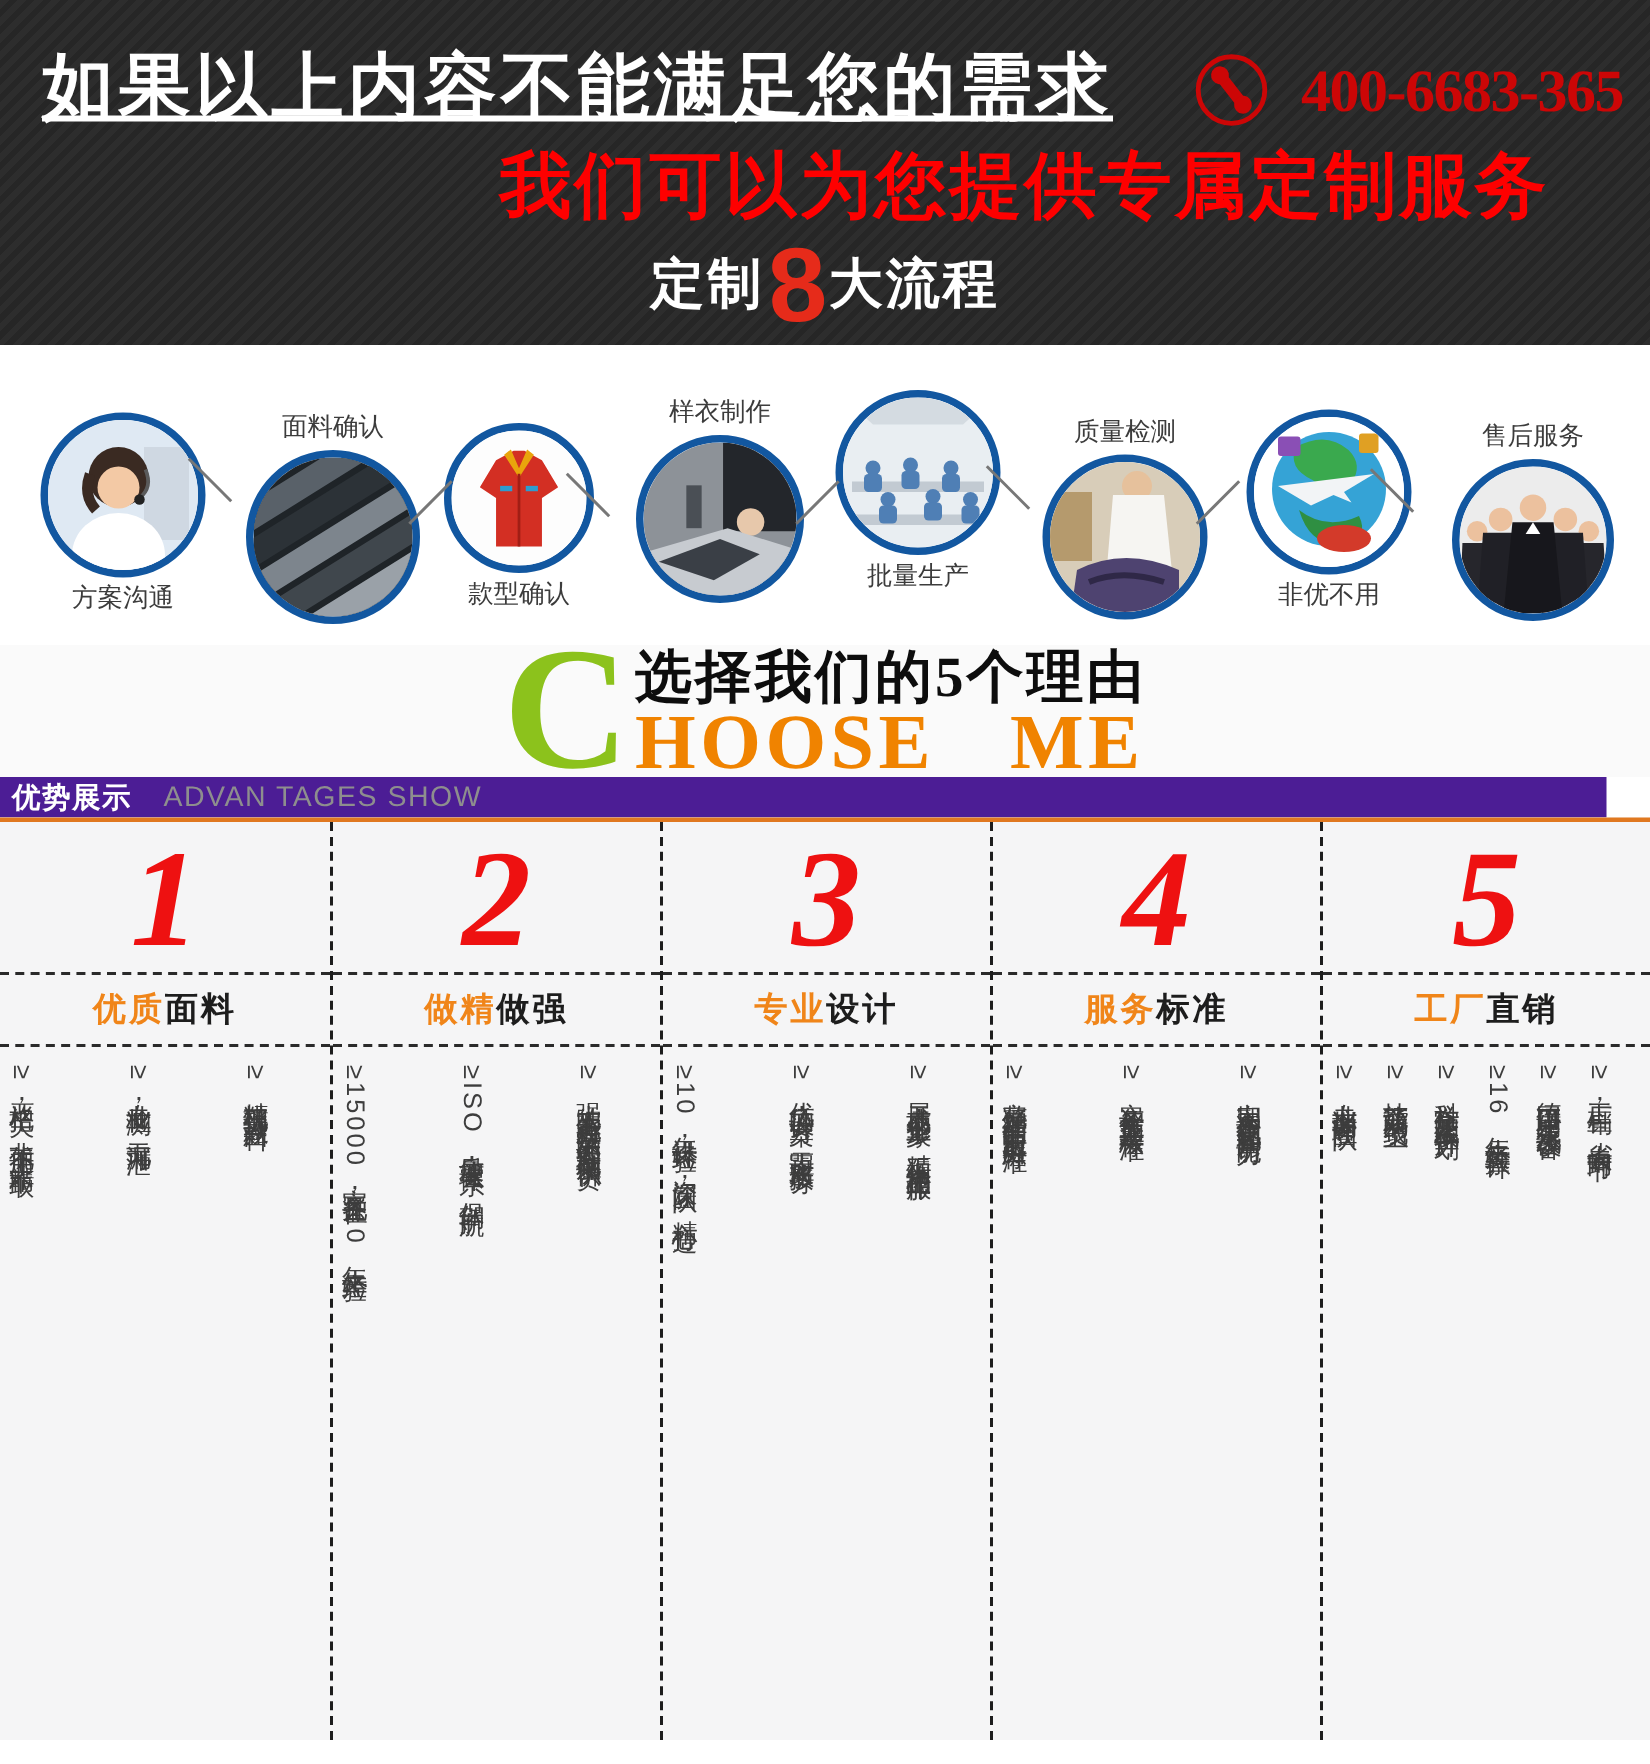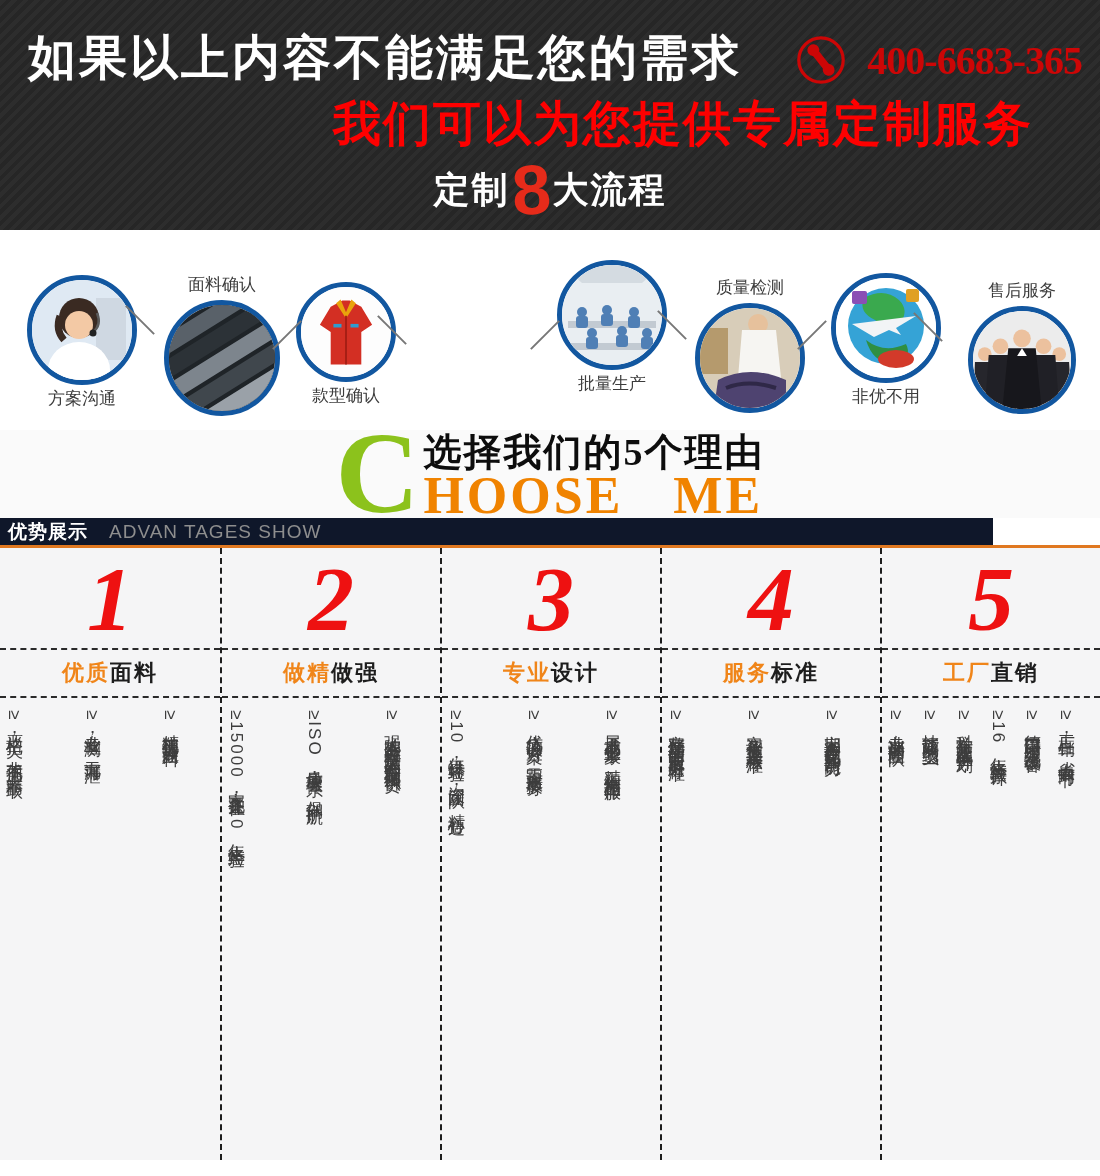--- a/index.html
+++ b/index.html
@@ -10,20 +10,21 @@
   }
   
   .banner {
     position: relative; width: 1100px; height: 230px;
     background: repeating-linear-gradient(315deg, #2d2d2d 0 4px, #262626 4px 8px);
   }
   .banner-headline {
     position: absolute; left: 28px; top: 26px;
     font-size: 48px; font-weight: 700; color: #ffffff; letter-spacing: 3px;
     white-space: nowrap;
+    text-decoration: underline;
   }
   .banner-phone {
     position: absolute; right: 18px; top: 34px;
     display: flex; align-items: center; gap: 20px;
   }
   .phone-icon-svg { width: 52px; height: 52px; }
   .banner-phone-number {
     font-family: "Liberation Serif", "DejaVu Serif", serif;
     font-size: 40px; font-weight: 700; color: #cc0606; letter-spacing: -1px;
     white-space: nowrap;
@@ -93,21 +94,21 @@
     font-size: 38px; font-weight: 700; color: #0d0d0d; line-height: 44px;
     letter-spacing: 2px;
   }
   .choose-en {
     font-family: "Liberation Serif", "DejaVu Serif", serif;
     font-size: 52px; font-weight: 700; color: #f08300; line-height: 44px;
     letter-spacing: 3px; word-spacing: 34px;
   }
   
   .adv-bar {
-    width: 993px; height: 27px; background: #0f172a;
+    width: 1071px; height: 27px; background: #4c1d95;
     display: flex; align-items: center; padding-left: 8px;
   }
   .adv-cn { font-size: 19px; font-weight: 700; color: #fff; letter-spacing: 1px; }
   .adv-en { font-size: 19px; color: #8e8e8e; margin-left: 21px; letter-spacing: 1px; }
   
   .columns {
     width: 1100px; height: 615px; background: #f5f5f6;
     border-top: 3px solid #e07820;
     display: grid; grid-template-columns: repeat(5, 1fr);
   }
@@ -201,20 +202,33 @@
         <path d="M33 22 L46 15 H54 L67 22 L79 42 L67 50 L67 86 H33 L33 50 L21 42 Z" fill="#d32f23"></path>
         <path d="M44 14 L50 28 L56 14 L61 18 L50 35 L39 18 Z" fill="#e9a40c"></path>
         <rect x="36" y="41" width="9" height="4" fill="#2e9ccf"></rect>
         <rect x="55" y="41" width="9" height="4" fill="#2e9ccf"></rect>
         <line x1="50" y1="32" x2="50" y2="86" stroke="#a21e15" stroke-width="2"></line>
       </svg>
     </div>
     <div class="step-label label-below">款型确认</div>
   </div>
 
+  <div class="step s4">
+    <div class="circle">
+      <svg viewBox="0 0 100 100">
+        <rect width="100" height="100" fill="#8d9298"></rect>
+        <rect x="52" y="0" width="48" height="58" fill="#23262b"></rect>
+        <circle cx="70" cy="52" r="9" fill="#e7c8ab"></circle>
+        <path d="M0 72 L55 56 L100 70 L100 100 L0 100 Z" fill="#c7cbd0"></path>
+        <path d="M10 78 L50 63 L76 73 L46 90 Z" fill="#3a3f46"></path>
+        <rect x="28" y="28" width="10" height="28" fill="#4a4f55"></rect>
+      </svg>
+    </div>
+    <div class="step-label label-above">样衣制作</div>
+  </div>
 
   <div class="step s5">
     <div class="circle">
       <svg viewBox="0 0 100 100">
         <rect width="100" height="100" fill="#e9eef2"></rect>
         <path d="M0 0 H100 L80 18 H20 Z" fill="#d4dbe1"></path>
         <rect x="6" y="56" width="88" height="7" fill="#c2cad2"></rect>
         <rect x="4" y="78" width="92" height="7" fill="#c2cad2"></rect>
         <g fill="#4f7fb5">
           <circle cx="20" cy="47" r="5"></circle>

